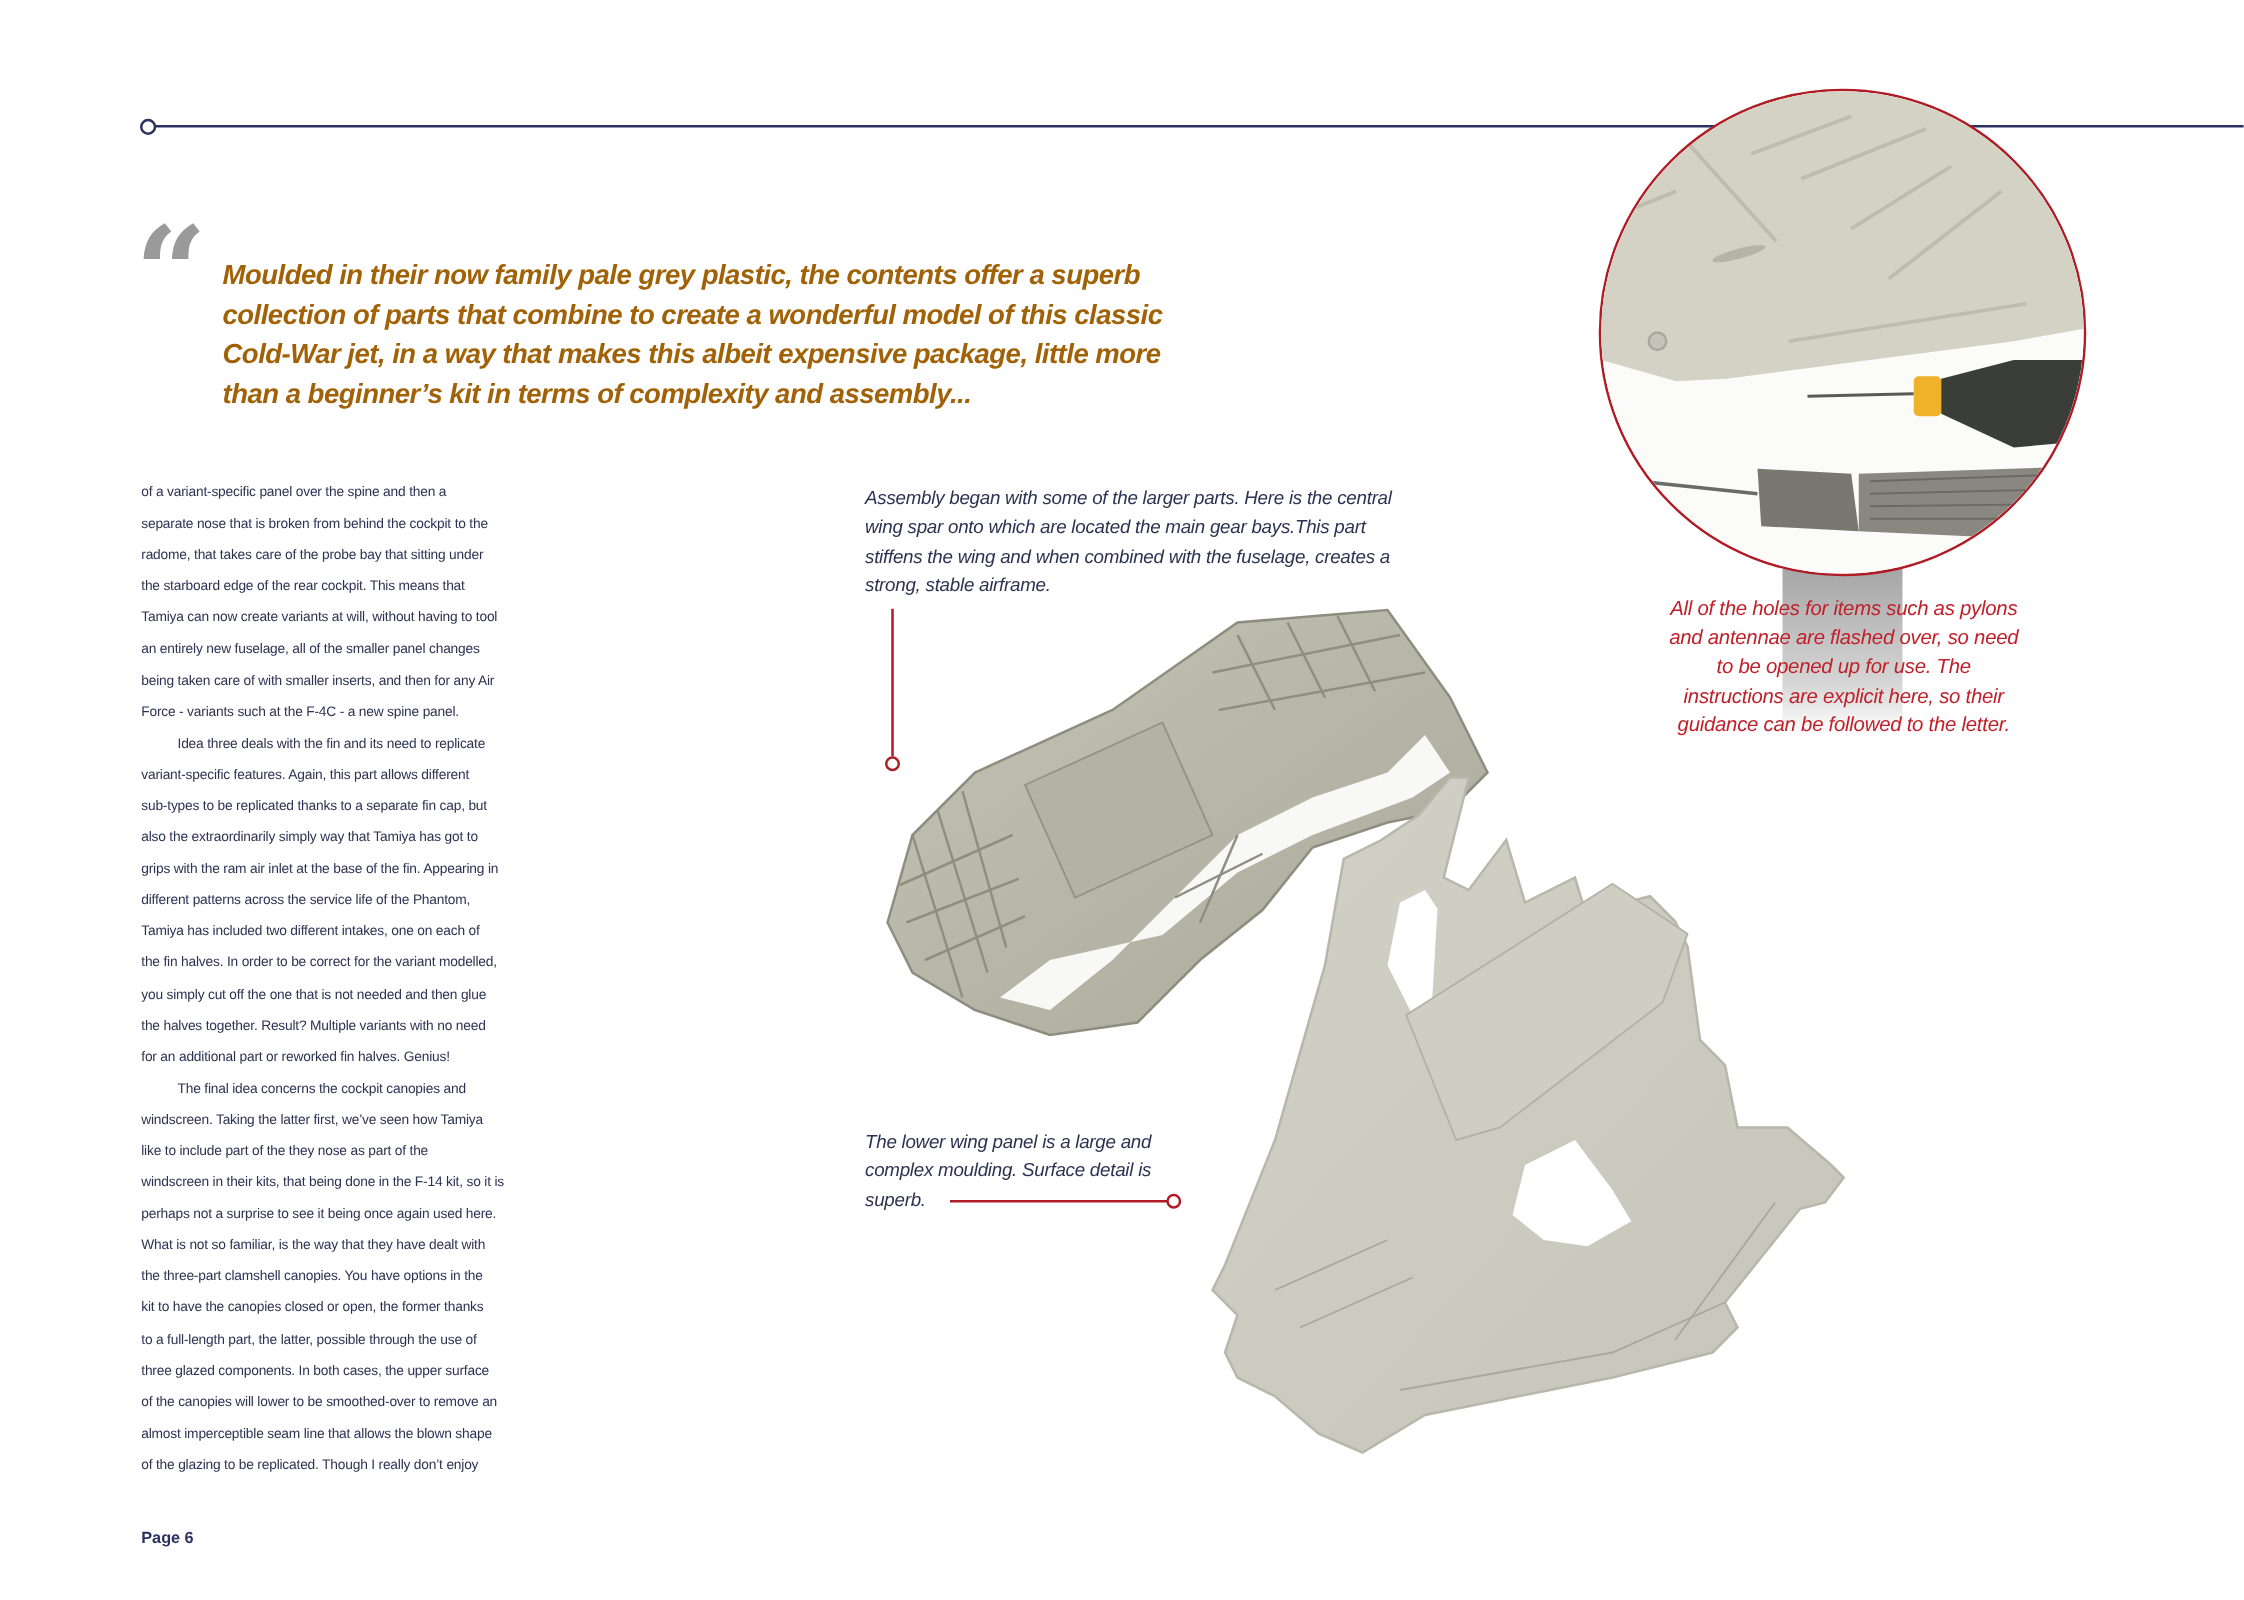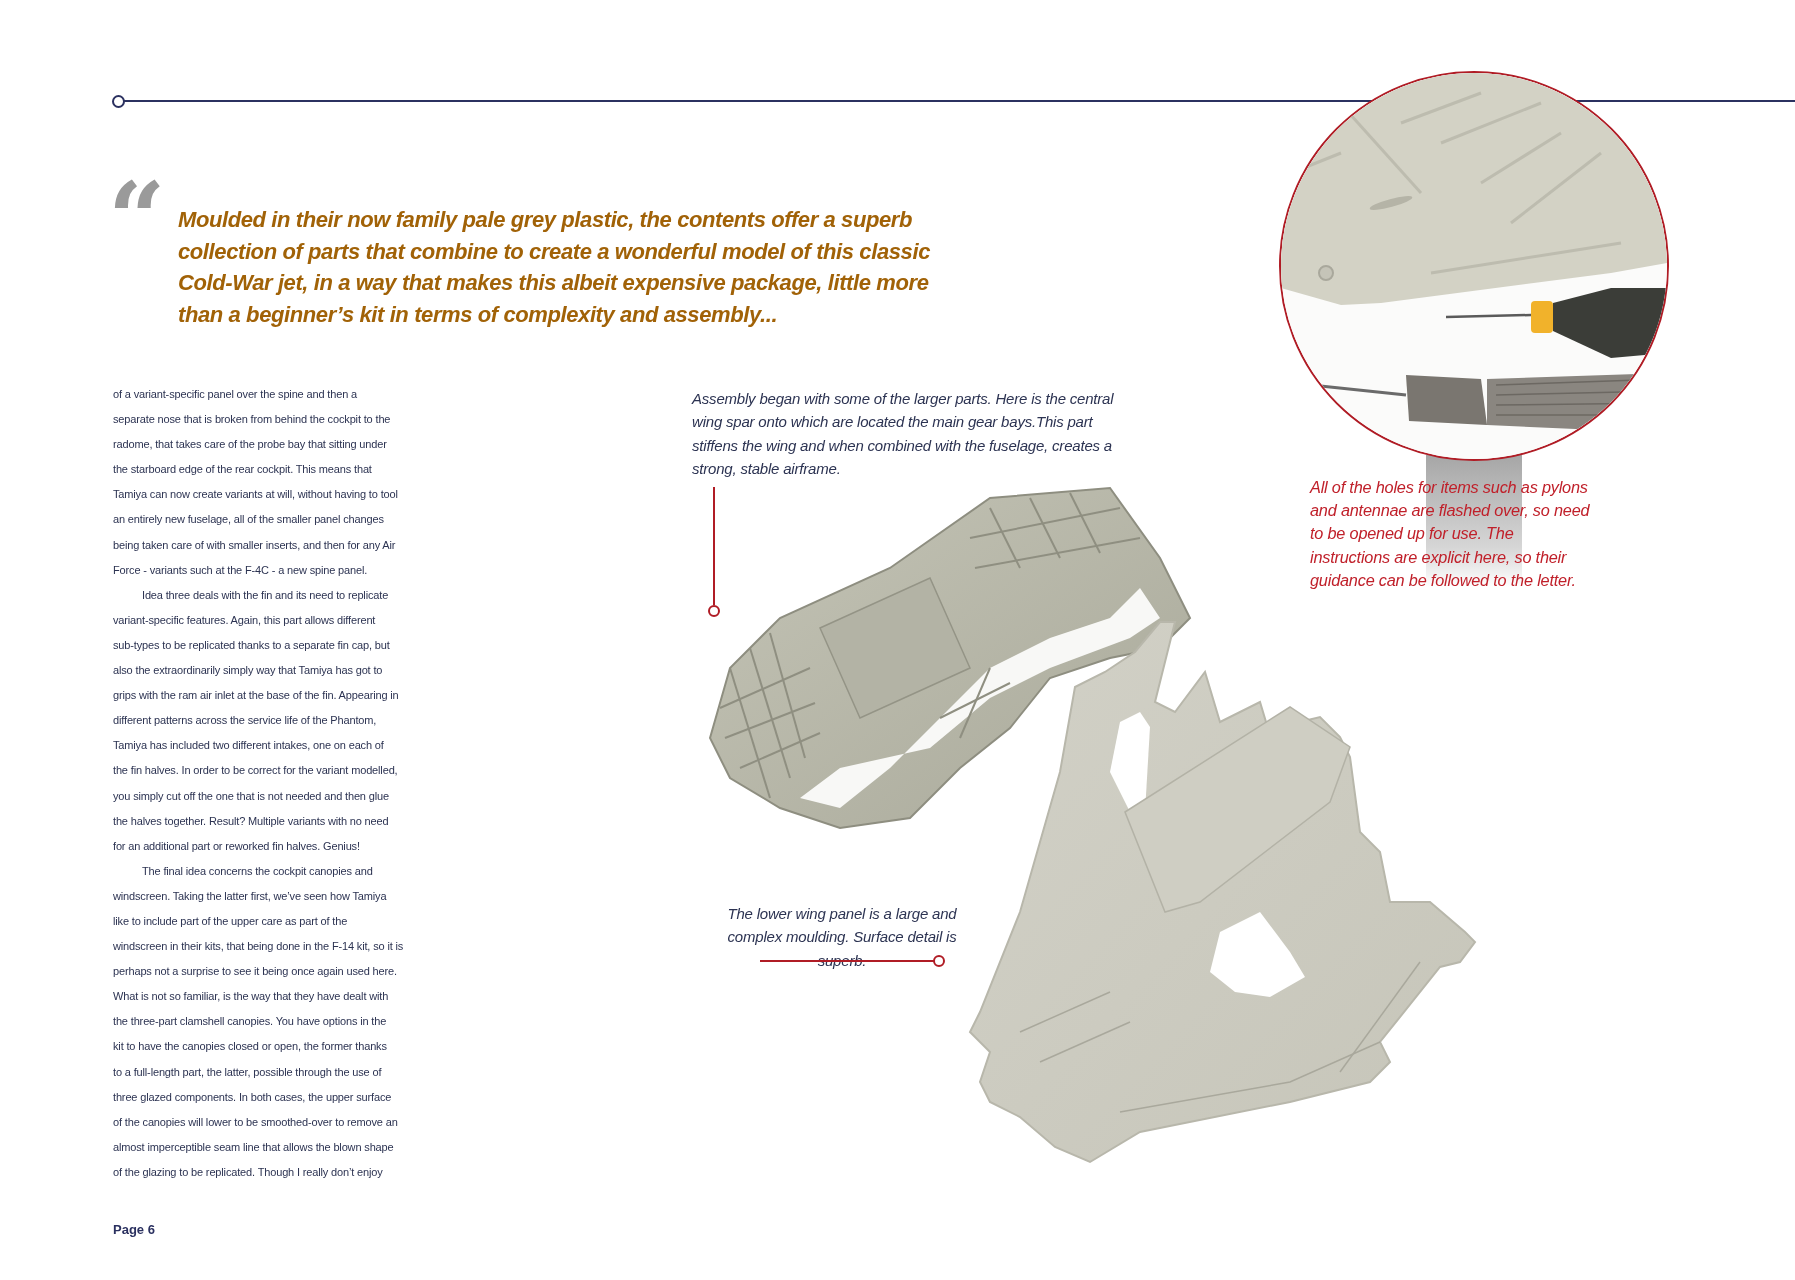--- a/index.html
+++ b/index.html
@@ -9,30 +9,30 @@
   .rule-dot { left:112px; top:95px; width:9px; height:9px; border:2px solid #2b3160; border-radius:50%; background:#fff; }
   .quote-mark { left:108px; top:168px; font-family:"DejaVu Serif", serif; font-weight:bold; font-size:100px; line-height:100px; color:#9a9a9a; letter-spacing:-6px; }
   .pull-quote { left:178px; top:204px; width:840px; font-family:"Liberation Sans", sans-serif; font-weight:bold; font-style:italic; font-size:22px; line-height:31.5px; color:#a16207; letter-spacing:-0.4px; }
   .pull-quote div { white-space:nowrap; }
   .body-col { left:113px; top:382px; width:505px; font-family:"Liberation Sans", sans-serif; font-size:11px; line-height:25.1px; color:#2c3352; letter-spacing:-0.15px; }
   .body-col div { white-space:nowrap; }
   .body-col .indent { padding-left:29px; }
   .caption { font-family:"Liberation Sans", sans-serif; font-style:italic; font-size:15px; line-height:23.4px; color:#2c3352; letter-spacing:-0.2px; }
   .caption div { white-space:nowrap; }
   .cap-top { left:692px; top:387px; width:500px; }
-  .cap-bottom { left:692px; top:902px; width:300px;text-align:center; }
+  .cap-bottom { left:692px; top:902px; width:300px; }
   .red-vline { left:713px; top:487px; width:2px; height:118px; background:#b01c25; }
   .red-vdot { left:708px; top:605px; width:8px; height:8px; border:2px solid #b01c25; border-radius:50%; background:#fff; }
   .red-hline { left:760px; top:960px; width:174px; height:2px; background:#b01c25; }
   .red-hdot { left:933px; top:955px; width:8px; height:8px; border:2px solid #b01c25; border-radius:50%; background:#fff; }
   .spar-photo { left:690px; top:468px; width:520px; height:370px; }
   .wing-photo { left:960px; top:612px; width:800px; height:580px; }
   .circle-photo { left:1279px; top:71px; width:386px; height:386px; border:2px solid #b01c25; border-radius:50%; overflow:hidden; background:#fbfbfa; }
   .grey-block { left:1426px; top:455px; width:96px; height:132px; background:linear-gradient(#a6a6a6, #d6d6d6 70%, rgba(255,255,255,0)); }
-  .red-caption { left:1310px; top:476px; width:330px; text-align:left; font-family:"Liberation Sans", sans-serif; font-style:italic; font-size:16.3px; line-height:23.2px; color:#c0202a; letter-spacing:-0.2px; }
+  .red-caption { left:1310px; top:476px; width:330px; text-align:center; font-family:"Liberation Sans", sans-serif; font-style:italic; font-size:16.3px; line-height:23.2px; color:#c0202a; letter-spacing:-0.2px; }
   .red-caption div { white-space:nowrap; }
   .page-num { left:113px; top:1222px; font-family:"Liberation Sans", sans-serif; font-weight:bold; font-size:13px; color:#2b3160; }
 </style>
 </head>
 <body>
 
 <div class="abs rule"></div>
 <div class="abs rule-dot"></div>
 
 <div class="abs quote-mark">“</div>
@@ -58,21 +58,21 @@
   <div>also the extraordinarily simply way that Tamiya has got to</div>
   <div>grips with the ram air inlet at the base of the fin. Appearing in</div>
   <div>different patterns across the service life of the Phantom,</div>
   <div>Tamiya has included two different intakes, one on each of</div>
   <div>the fin halves. In order to be correct for the variant modelled,</div>
   <div>you simply cut off the one that is not needed and then glue</div>
   <div>the halves together. Result? Multiple variants with no need</div>
   <div>for an additional part or reworked fin halves. Genius!</div>
   <div class="indent">The final idea concerns the cockpit canopies and</div>
   <div>windscreen. Taking the latter first, we’ve seen how Tamiya</div>
-  <div>like to include part of the upper care as part of the</div>
+  <div>like to include part of the they nose as part of the</div>
   <div>windscreen in their kits, that being done in the F-14 kit, so it is</div>
   <div>perhaps not a surprise to see it being once again used here.</div>
   <div>What is not so familiar, is the way that they have dealt with</div>
   <div>the three-part clamshell canopies. You have options in the</div>
   <div>kit to have the canopies closed or open, the former thanks</div>
   <div>to a full-length part, the latter, possible through the use of</div>
   <div>three glazed components. In both cases, the upper surface</div>
   <div>of the canopies will lower to be smoothed-over to remove an</div>
   <div>almost imperceptible seam line that allows the blown shape</div>
   <div>of the glazing to be replicated. Though I really don’t enjoy</div>

